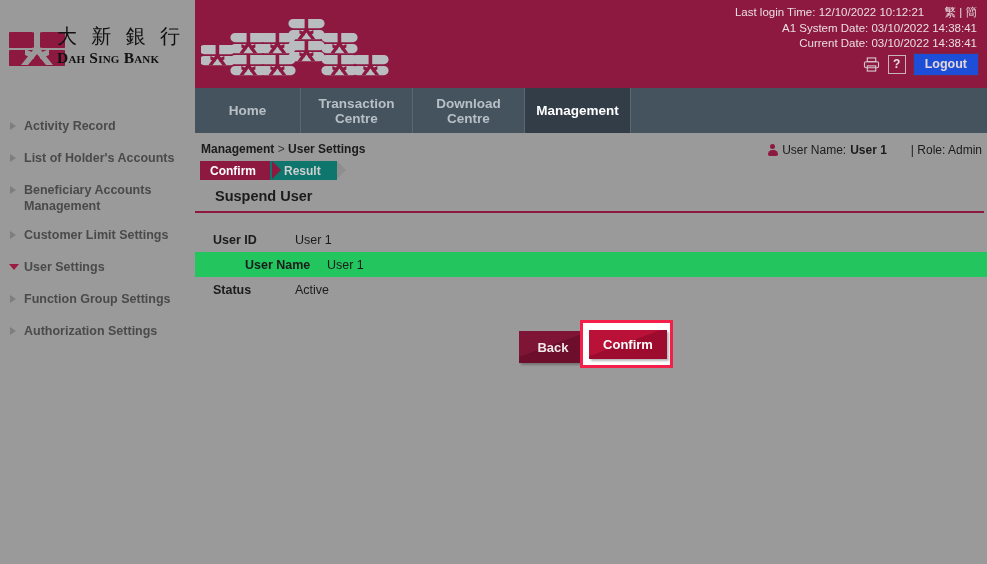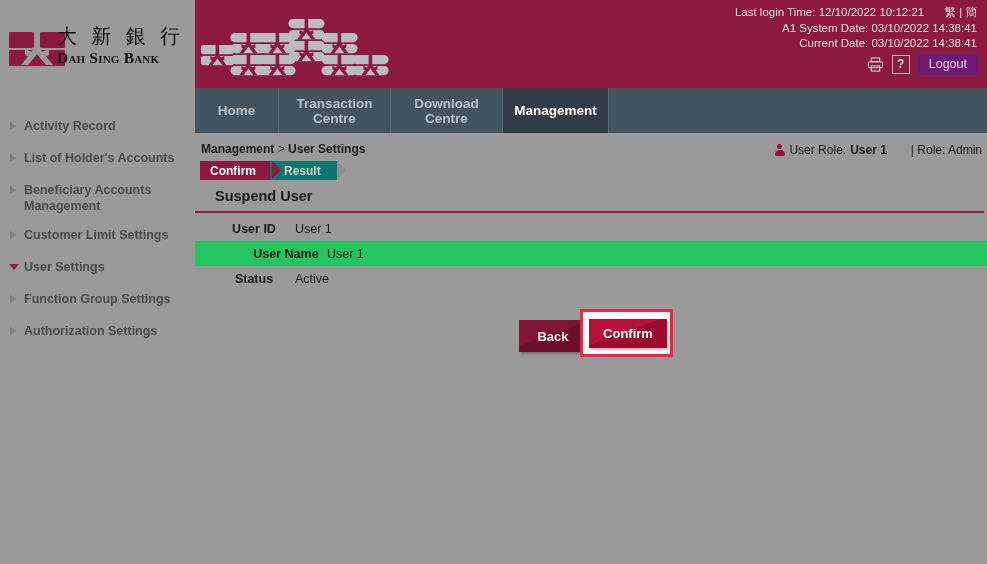--- a/index.html
+++ b/index.html
@@ -71,21 +71,21 @@
   .icon-btn {
     width: 19px; height: 19px; display: flex; align-items: center; justify-content: center;
     cursor: pointer;
   }
   #help-btn {
     border: 1px solid #c9b3bb; color: #e9dde2; font-size: 12px; font-weight: 700;
     width: 18px; height: 19px; line-height: 17px; text-align: center;
     display: block;
   }
   #logout-btn {
-    background: #701a75; color: #e4d7dc; font-size: 12.5px; font-weight: 400;
+    background: #1d4ed8; color: #e4d7dc; font-size: 12.5px; font-weight: 700;
     padding: 3px 11px 4px; border: 1px solid #7d2447; cursor: pointer;
   }
 
   
   #navbar {
     position: absolute; left: 0; top: 86px; width: 792px; height: 47px;
     background: #45535e; border-top: 2px solid #8d1941;
   }
   #tabs { display: flex; height: 45px; }
   .tab {
@@ -138,21 +138,21 @@
   .step.todo::after { border-left-color: #8e8e8e; z-index: 1; }
 
   
   #pagebody { position: absolute; left: 0; top: 188px; width: 792px; }
   #page-title {
     font-size: 14.5px; font-weight: 700; color: #1b1b1b;
     padding: 0 0 7px 20px;
   }
   #title-rule { height: 2px; background: #8d1941; margin: 0 3px 0 0; }
 
-  #datatable { margin-top: 3px; text-align: center; }
+  #datatable { margin-top: 14px; }
   .drow { display: flex; align-items: center; height: 25px; }
   .drow.alt { background: #22c55e; padding-left: 32px; }
   .dlabel { width: 100px; padding-left: 18px; font-size: 12.5px; font-weight: 700; color: #1b1b1b; }
   .dvalue { font-size: 12.5px; color: #1b1b1b; padding-left: 0px; }
 
   
   #buttonrow { position: relative; margin-top: 18px; height: 50px; }
   .btn {
     position: absolute; color: #f2e7eb; font-size: 13px; font-weight: 700;
     display: flex; align-items: center; justify-content: center;
@@ -292,40 +292,40 @@
             <rect x="4.5" y="9.5" width="9" height="5.5" fill="none" stroke="#d8c6cd" stroke-width="1.2"></rect>
           </svg>
         </span>
         <span id="help-btn">?</span>
         <span id="logout-btn">Logout</span>
       </div>
     </div>
 
     <div id="navbar">
       <div id="tabs">
-        <div class="tab" style="width:84px">Home</div>
+        <div class="tab" style="width:106px">Home</div>
         <div class="tab" style="width:112px">Transaction
 Centre</div>
         <div class="tab" style="width:112px">Download
 Centre</div>
         <div class="tab active" style="width:106px">Management</div>
         <div class="tab" id="tabs-filler"></div>
       </div>
     </div>
 
     <div id="crumbrow">
       <div id="breadcrumb">
         <span>Management</span>
         <span class="sep">&gt;</span>
         <span>User Settings</span>
       </div>
 
       <div id="userinfo">
         <span id="person-icon"></span>
-        <span class="label">User Role:</span>
+        <span class="label">User Name:</span>
         <span class="value">User 1</span>
         <span class="role">| Role: Admin</span>
       </div>
 
       <div id="steps">
         <div class="step done">Confirm</div>
         <div class="step todo">Result</div>
       </div>
     </div>
 

